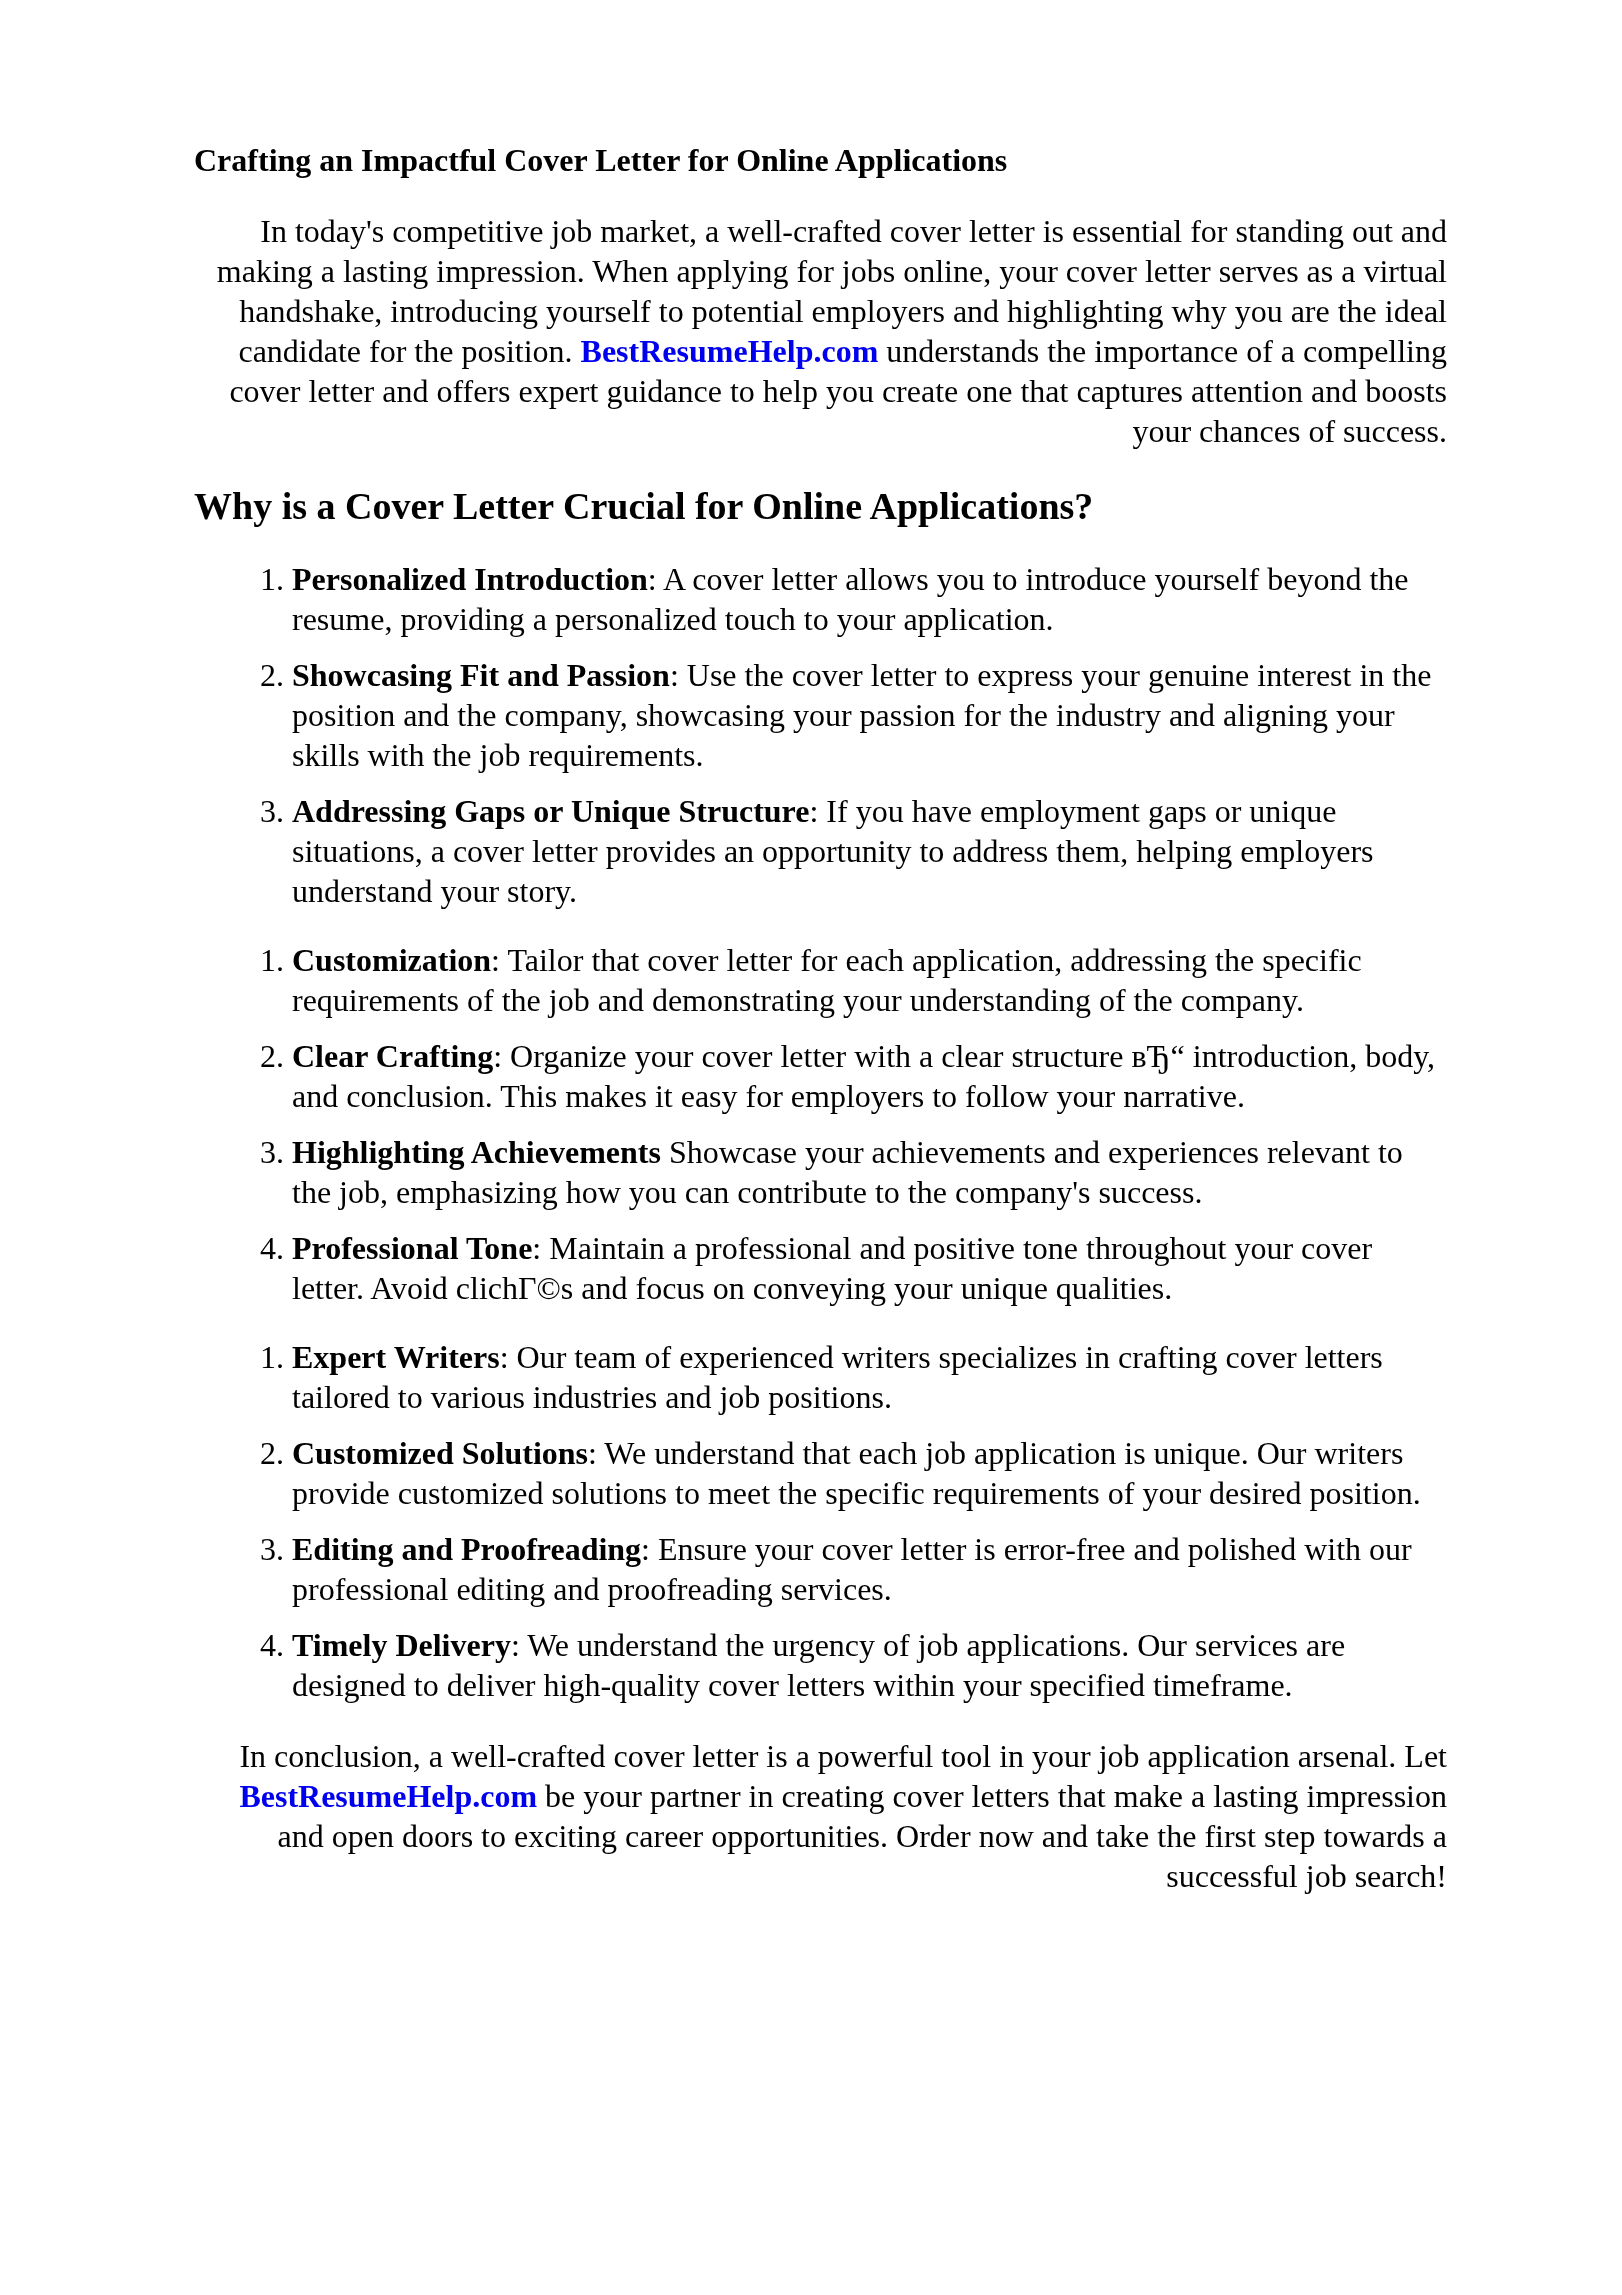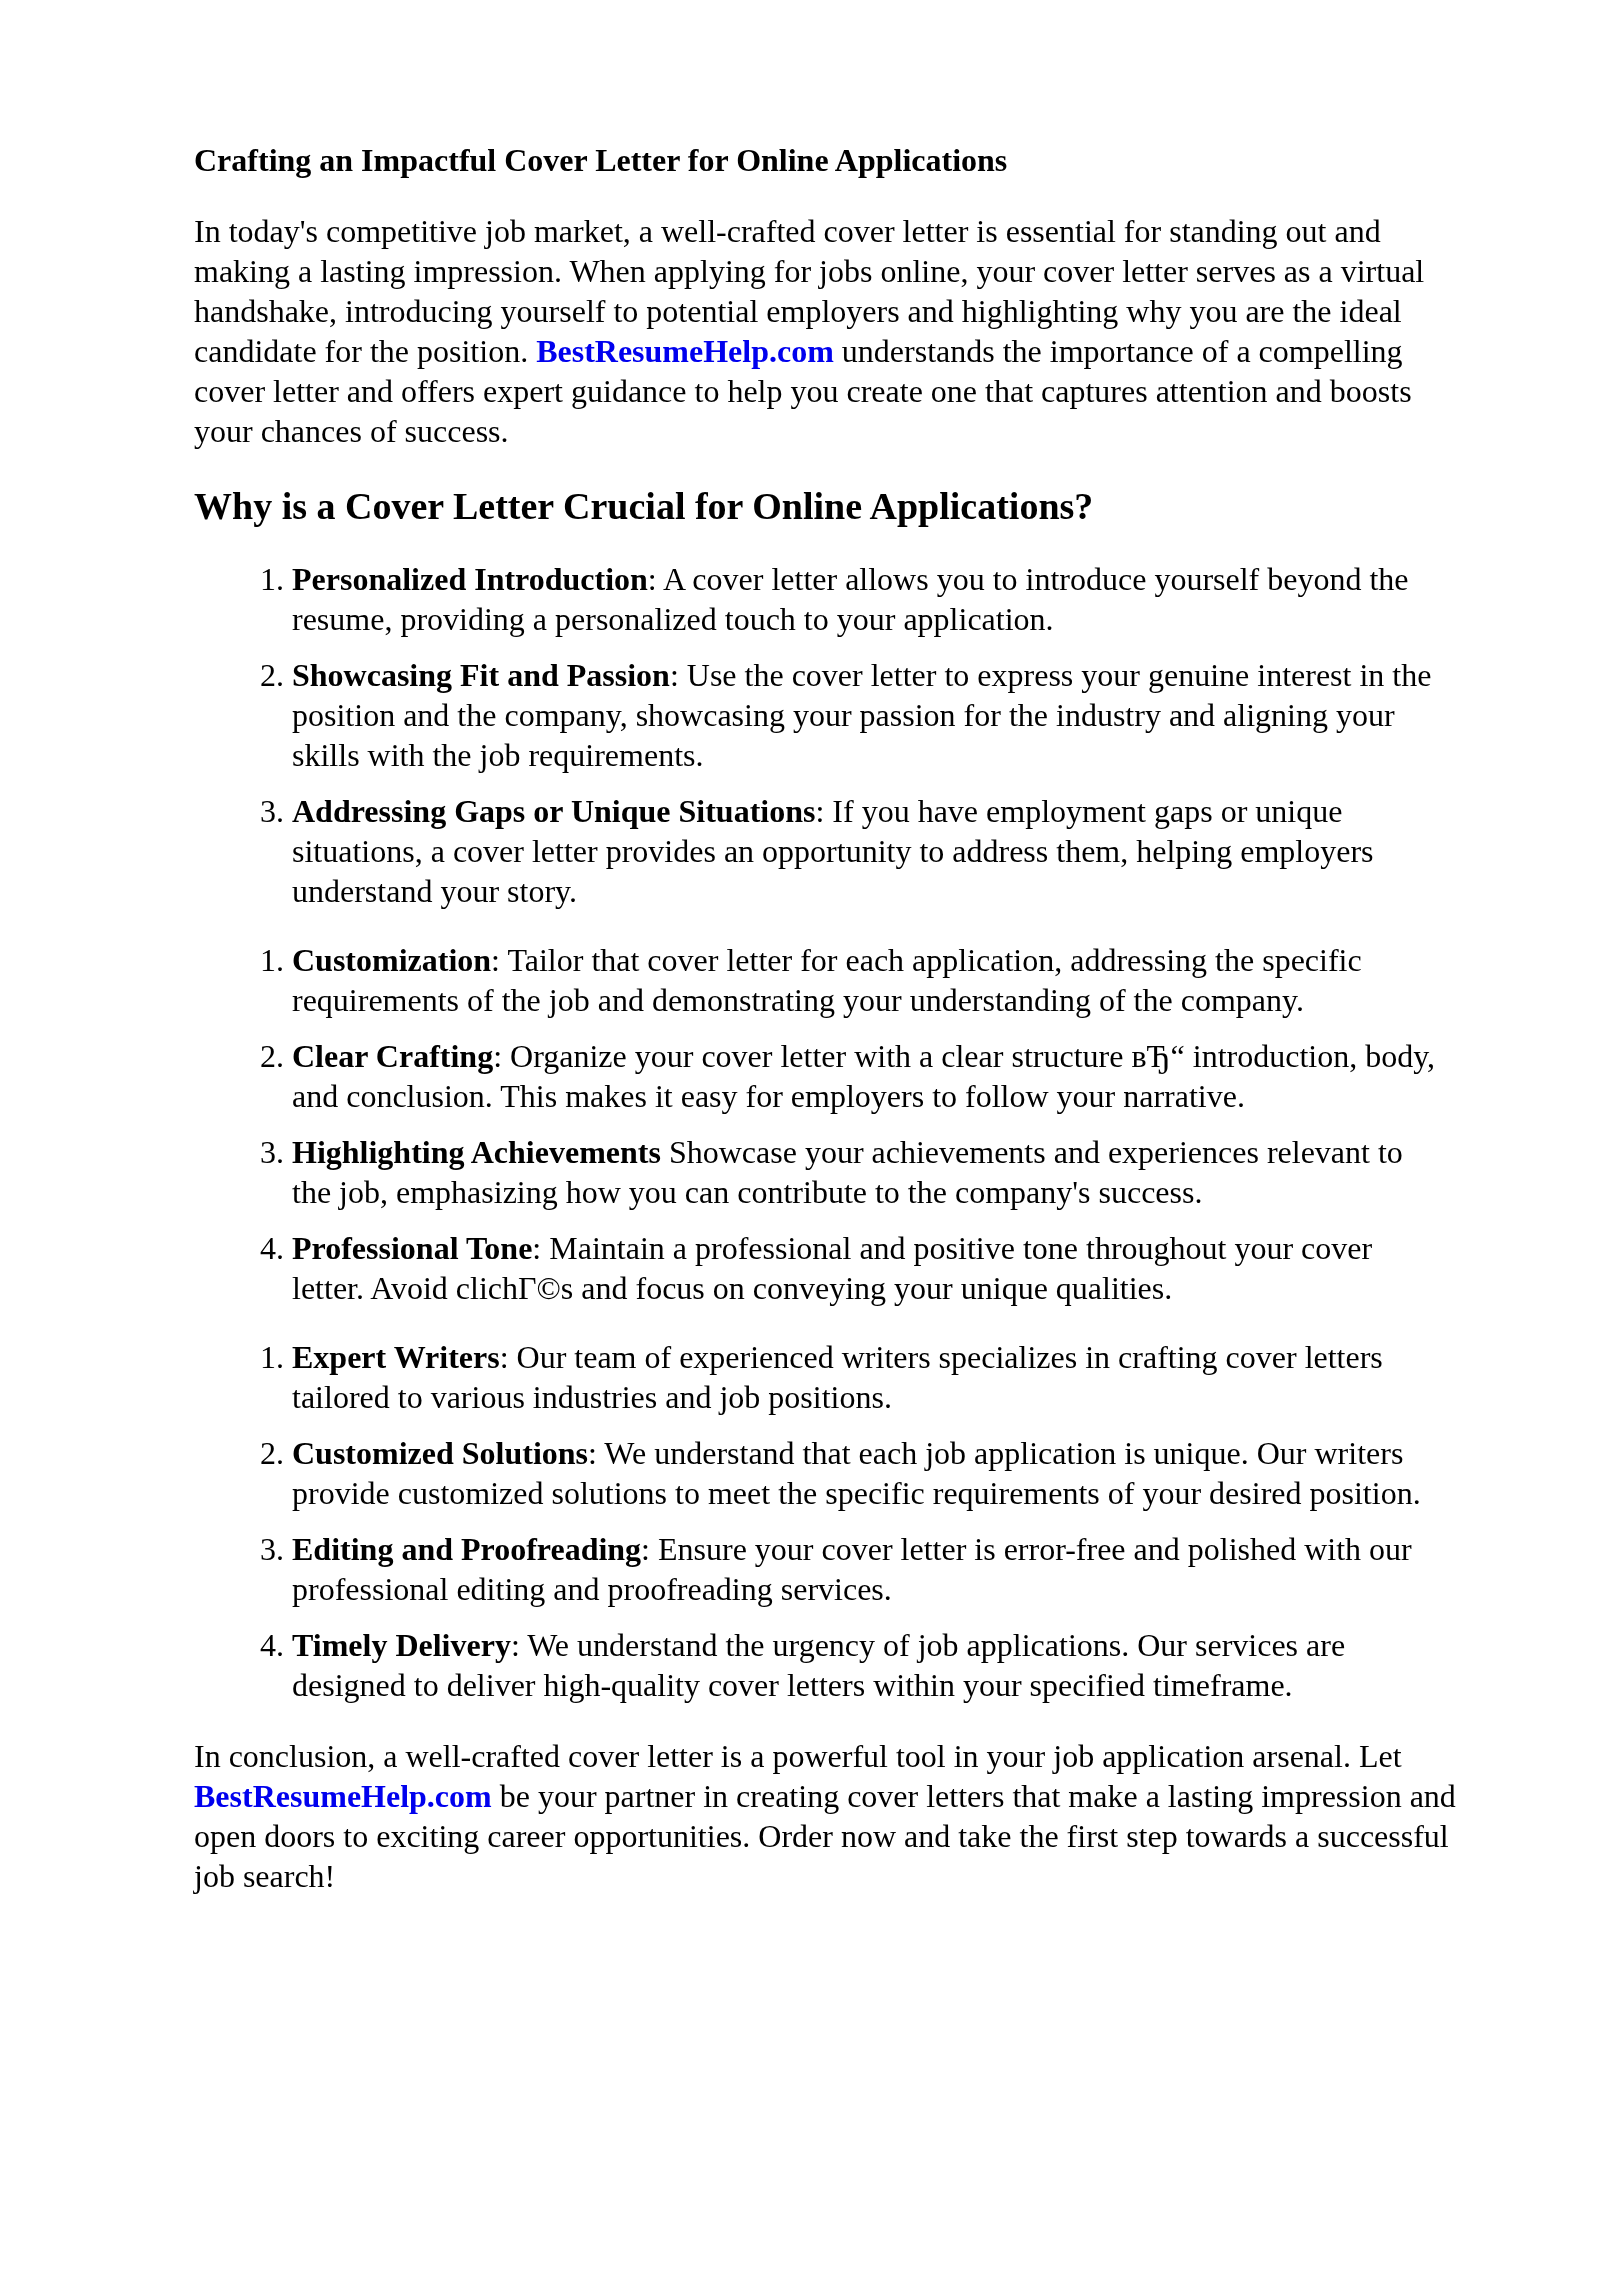--- a/index.html
+++ b/index.html
@@ -18,21 +18,22 @@
     font-size: 32px;
     line-height: 40px;
     padding: 140px 74px 0 194px;
     overflow: hidden;
   }
   .doc-title {
     margin: 0;
     font-weight: bold;
   }
   .para {
-    margin: 31px 0;
+    margin: 31px 16px;
+    text-align: right;
   }
   .section-heading {
     font-size: 38px;
     line-height: 48px;
     font-weight: bold;
     margin: 26px 0 15.3px 0;
   }
   ol.doc-list {
     margin: 29px 0;
     padding-left: 82px;
@@ -57,21 +58,21 @@
 
   <p class="doc-title">Crafting an Impactful Cover Letter for Online Applications</p>
 
   <p class="para"><span>In today's competitive job market, a well-crafted cover letter is essential for standing out and making a lasting impression. When applying for jobs online, your cover letter serves as a virtual handshake, introducing yourself to potential employers and highlighting why you are the ideal candidate for the position. </span><span class="brand-link">BestResumeHelp.com</span><span> understands the importance of a compelling cover letter and offers expert guidance to help you create one that captures attention and boosts your chances of success.</span></p>
 
   <div class="section-heading">Why is a Cover Letter Crucial for Online Applications?</div>
 
   <ol class="doc-list">
     <li><b class="term">Personalized Introduction</b><span>: A cover letter allows you to introduce yourself beyond the resume, providing a personalized touch to your application.</span></li>
     <li><b class="term">Showcasing Fit and Passion</b><span>: Use the cover letter to express your genuine interest in the position and the company, showcasing your passion for the industry and aligning your skills with the job requirements.</span></li>
-    <li><b class="term">Addressing Gaps or Unique Situations</b><span>: If you have employment gaps or unique situations, a cover letter provides an opportunity to address them, helping employers understand your story.</span></li>
+    <li><b class="term">Addressing Gaps or Unique Structure</b><span>: If you have employment gaps or unique situations, a cover letter provides an opportunity to address them, helping employers understand your story.</span></li>
   </ol>
 
 
   <ol class="doc-list">
     <li><b class="term">Customization</b><span>: Tailor that cover letter for each application, addressing the specific requirements of the job and demonstrating your understanding of the company.</span></li>
     <li><b class="term">Clear Crafting</b><span>: Organize your cover letter with a clear structure вЂ“ introduction, body, and conclusion. This makes it easy for employers to follow your narrative.</span></li>
     <li><b class="term">Highlighting Achievements</b><span> Showcase your achievements and experiences relevant to the job, emphasizing how you can contribute to the company's success.</span></li>
     <li><b class="term">Professional Tone</b><span>: Maintain a professional and positive tone throughout your cover letter. Avoid clichГ©s and focus on conveying your unique qualities.</span></li>
   </ol>
 

